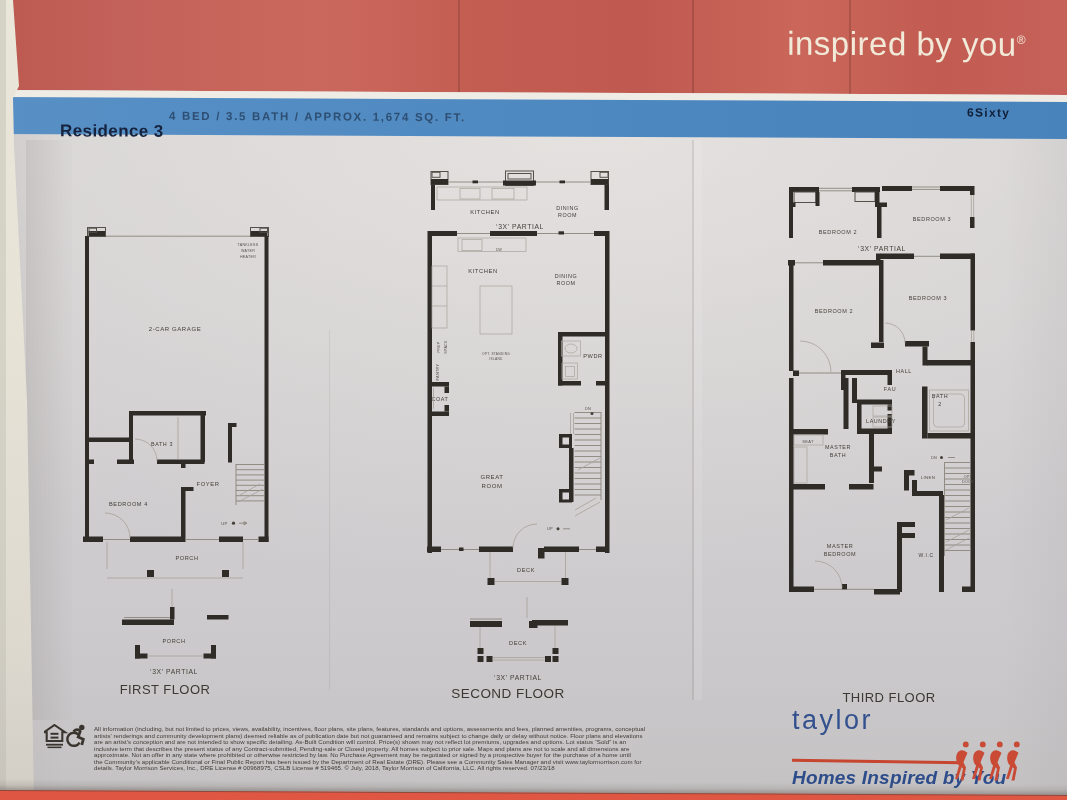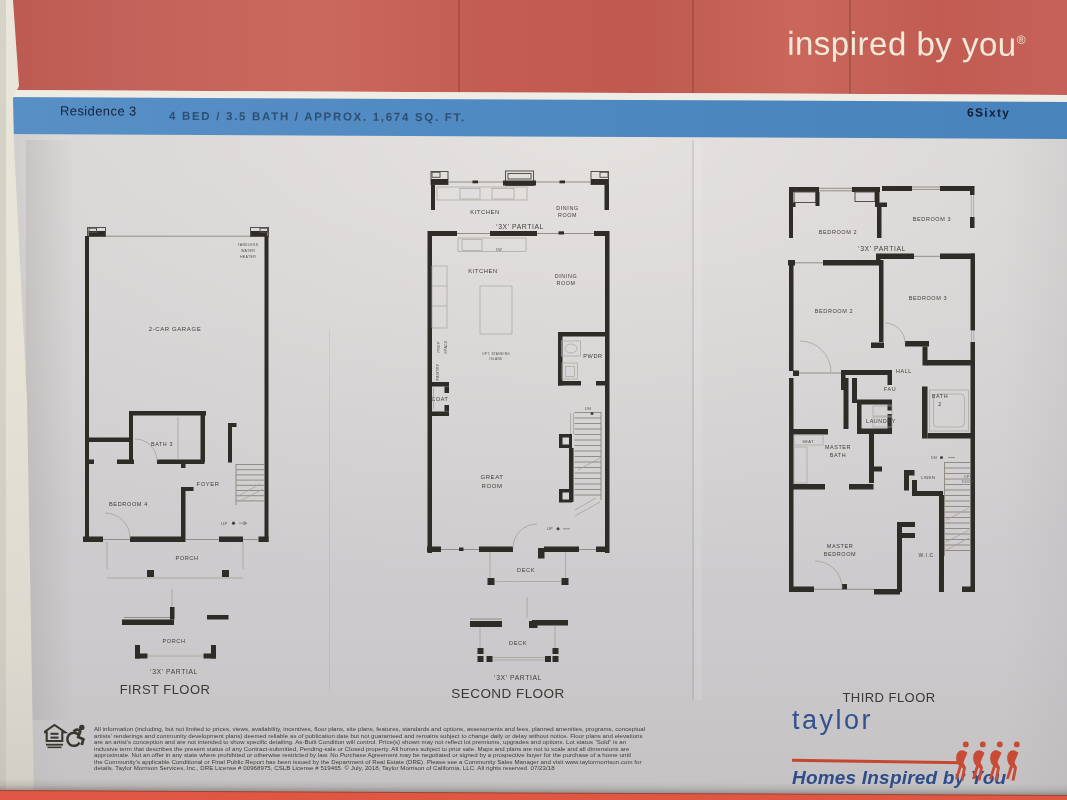--- a/index.html
+++ b/index.html
@@ -13,21 +13,21 @@
 .crease1{position:absolute;left:692px;top:140px;width:2px;height:560px;background:rgba(110,104,100,0.16)}
 .crease1b{position:absolute;left:694px;top:140px;width:8px;height:560px;background:rgba(255,255,255,0.10)}
 .crease2{position:absolute;left:329px;top:330px;width:1px;height:360px;background:rgba(110,104,100,0.12)}
 .skew{transform:skewY(0.27deg);transform-origin:0 0}
 #redband{position:absolute;left:0;top:-8px;width:1067px;height:98px;
  background:linear-gradient(90deg,#bc5a51 0%,#c3625a 12%,#cb685d 30%,#c35d52 45%,#c05a50 60%,#ca665a 75%,#c25c52 88%,#c6615a 100%);}
 #redband .rc{position:absolute;top:0;height:100%;width:2px;background:rgba(90,40,35,0.25)}
 #gapband{position:absolute;left:0;top:90px;width:1067px;height:7px;background:#efece5}
 #blueband{position:absolute;left:0;top:97px;width:1067px;height:37px;
  background:linear-gradient(90deg,#5890c5 0%,#528cc3 30%,#4b86be 70%,#4883bb 100%)}
-#blueband .r3{position:absolute;left:60px;top:6px;font-size:13px;font-weight:normal;color:#16233e;letter-spacing:0.4px}
+#blueband .r3{position:absolute;left:60px;top:24px;font-size:17px;font-weight:bold;color:#16233e;letter-spacing:0.4px}
 #blueband .bed{position:absolute;left:169px;top:11.5px;font-size:11.5px;font-weight:bold;color:#2e4f74;letter-spacing:1.7px}
 #blueband .six{position:absolute;left:967px;top:3.5px;font-size:12px;font-weight:bold;color:#101f38;letter-spacing:1.3px}
 #inspired{position:absolute;right:41px;top:29px;color:#f2ead9;font-size:33px;letter-spacing:0.5px;font-weight:400}
 #inspired sup{font-size:12px;vertical-align:super}
 #botshadow{position:absolute;left:0;top:779px;width:1067px;height:11px;
  background:linear-gradient(180deg,rgba(120,112,106,0) 0%,rgba(120,112,106,0.18) 55%,rgba(96,88,82,0.45) 100%)}
 #botred{position:absolute;left:0;top:790px;width:1067px;height:12px;background:#df5743;border-top:1.5px solid #8e4a3d}
 #disclaimer{position:absolute;left:94px;top:726px;width:672px;font-size:6.1px;line-height:6.55px;color:#3e3a35;letter-spacing:0.05px}
 #logo{position:absolute;left:792px;top:703px;width:240px;color:#33518e}
 #logo .t1{font-size:27px;letter-spacing:2.5px;color:#33518e;margin-top:2px}

